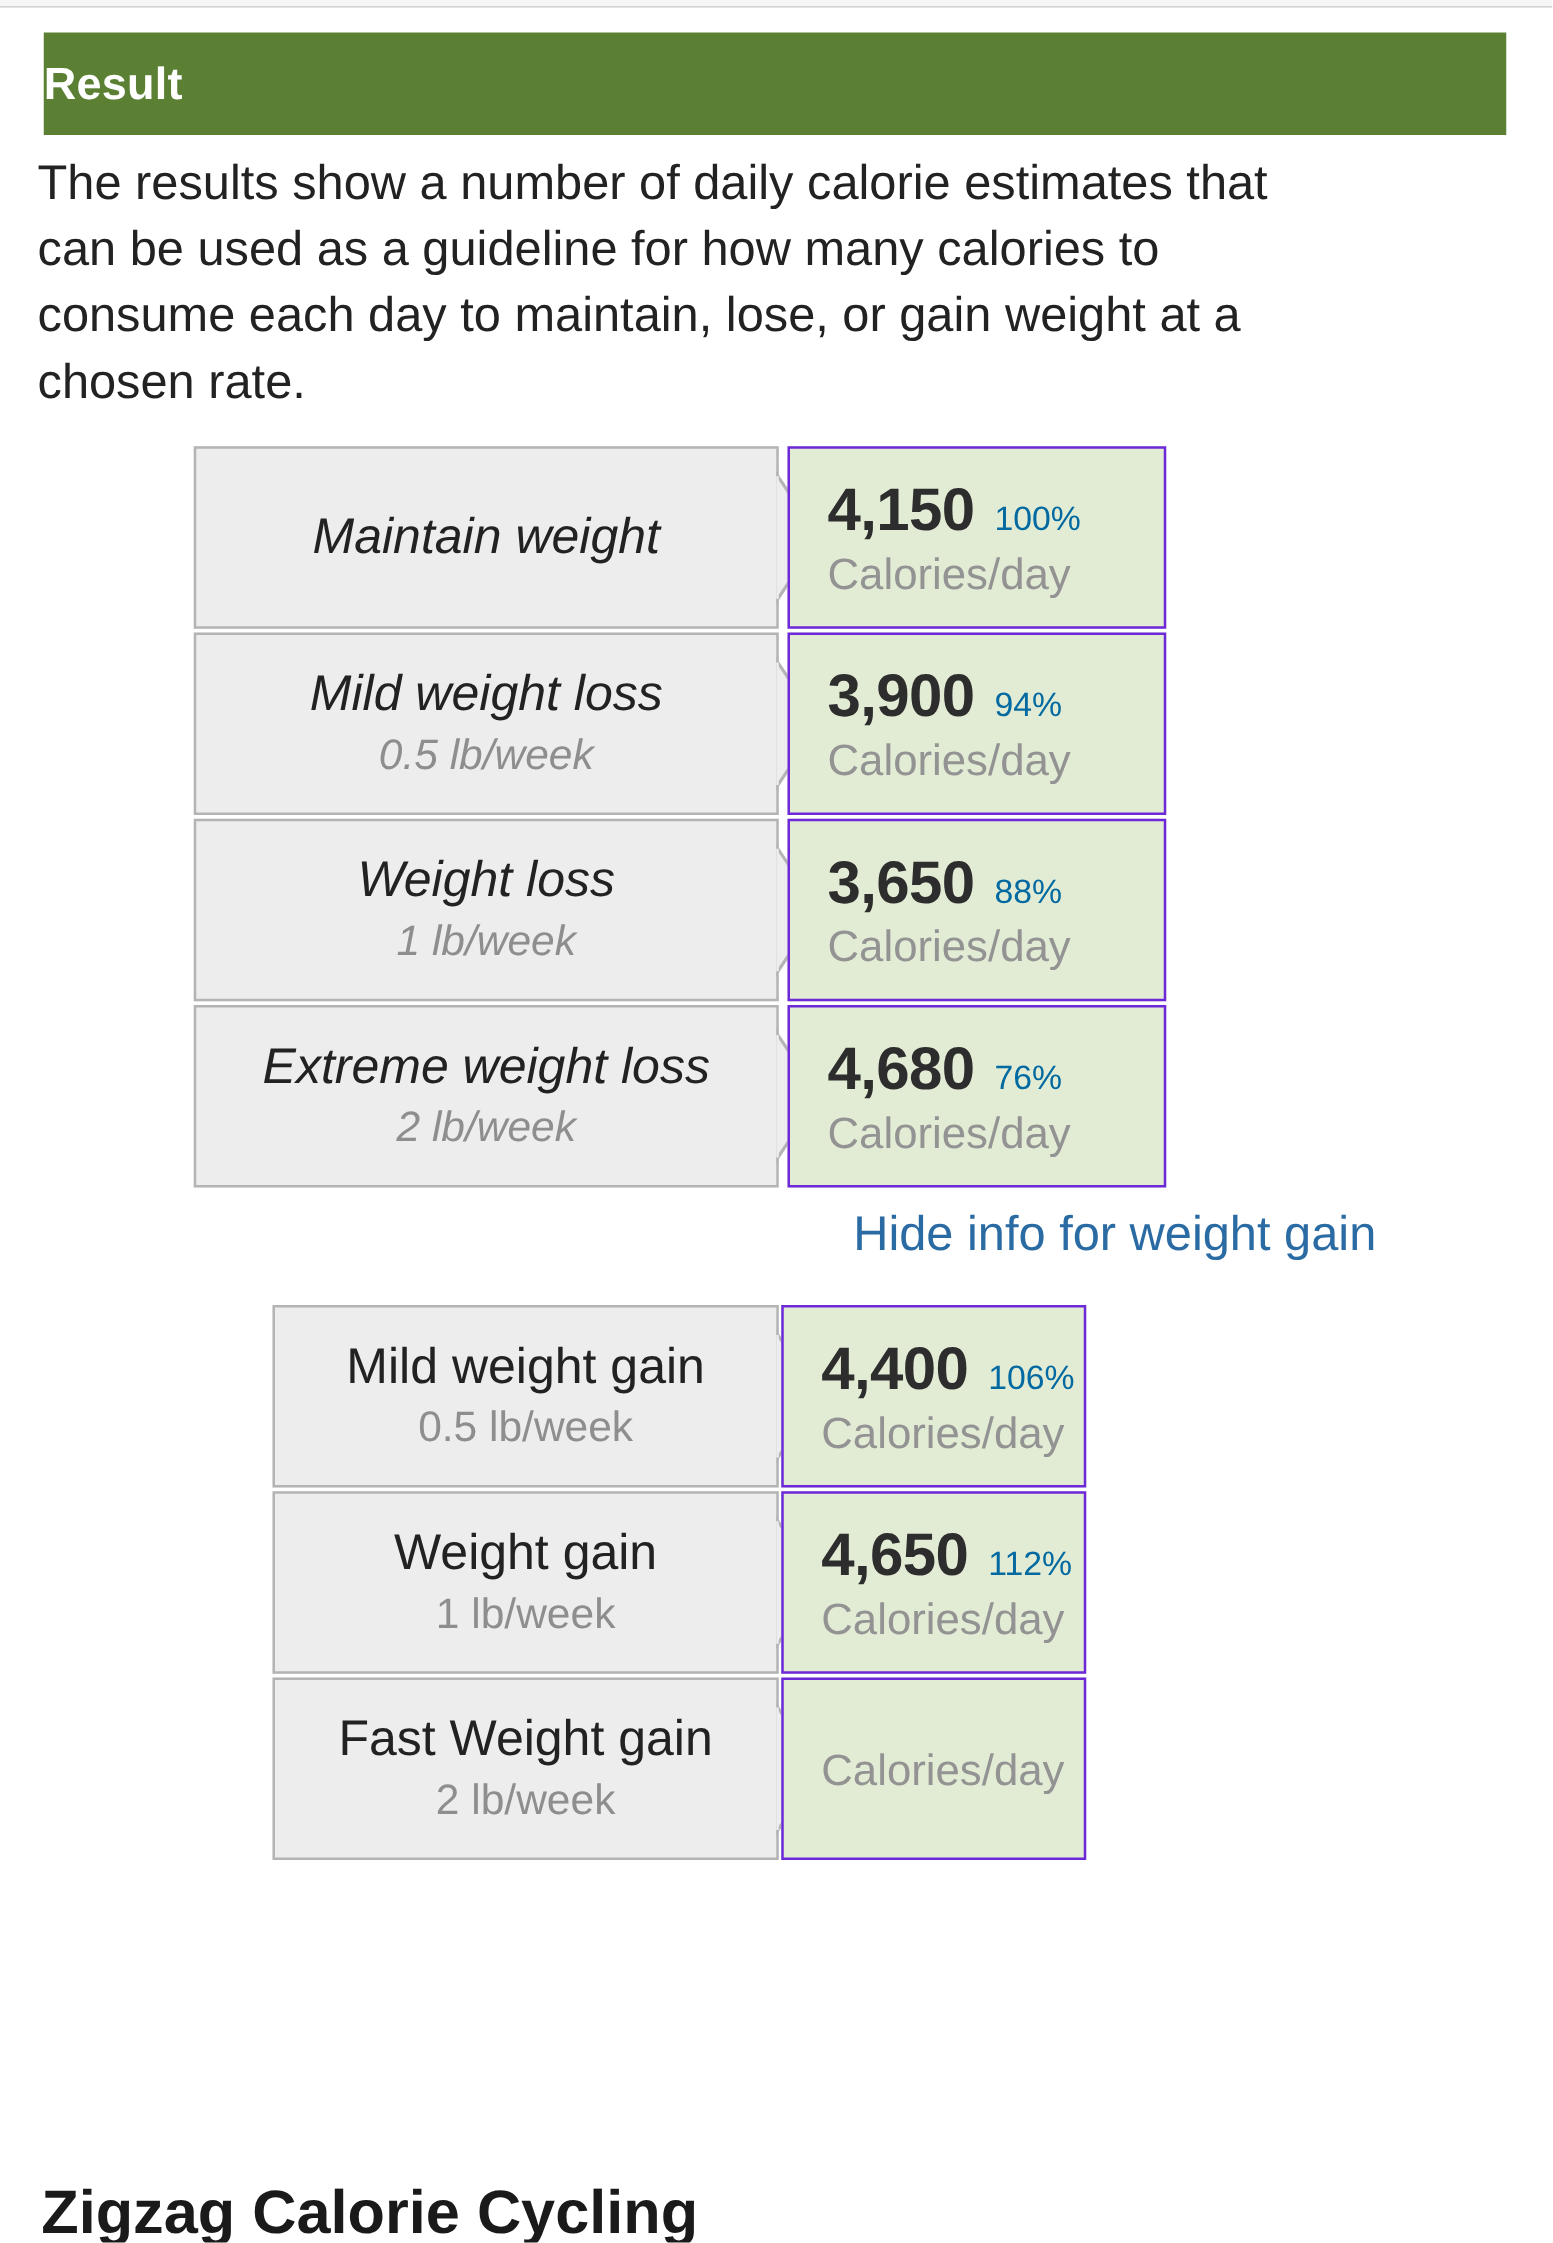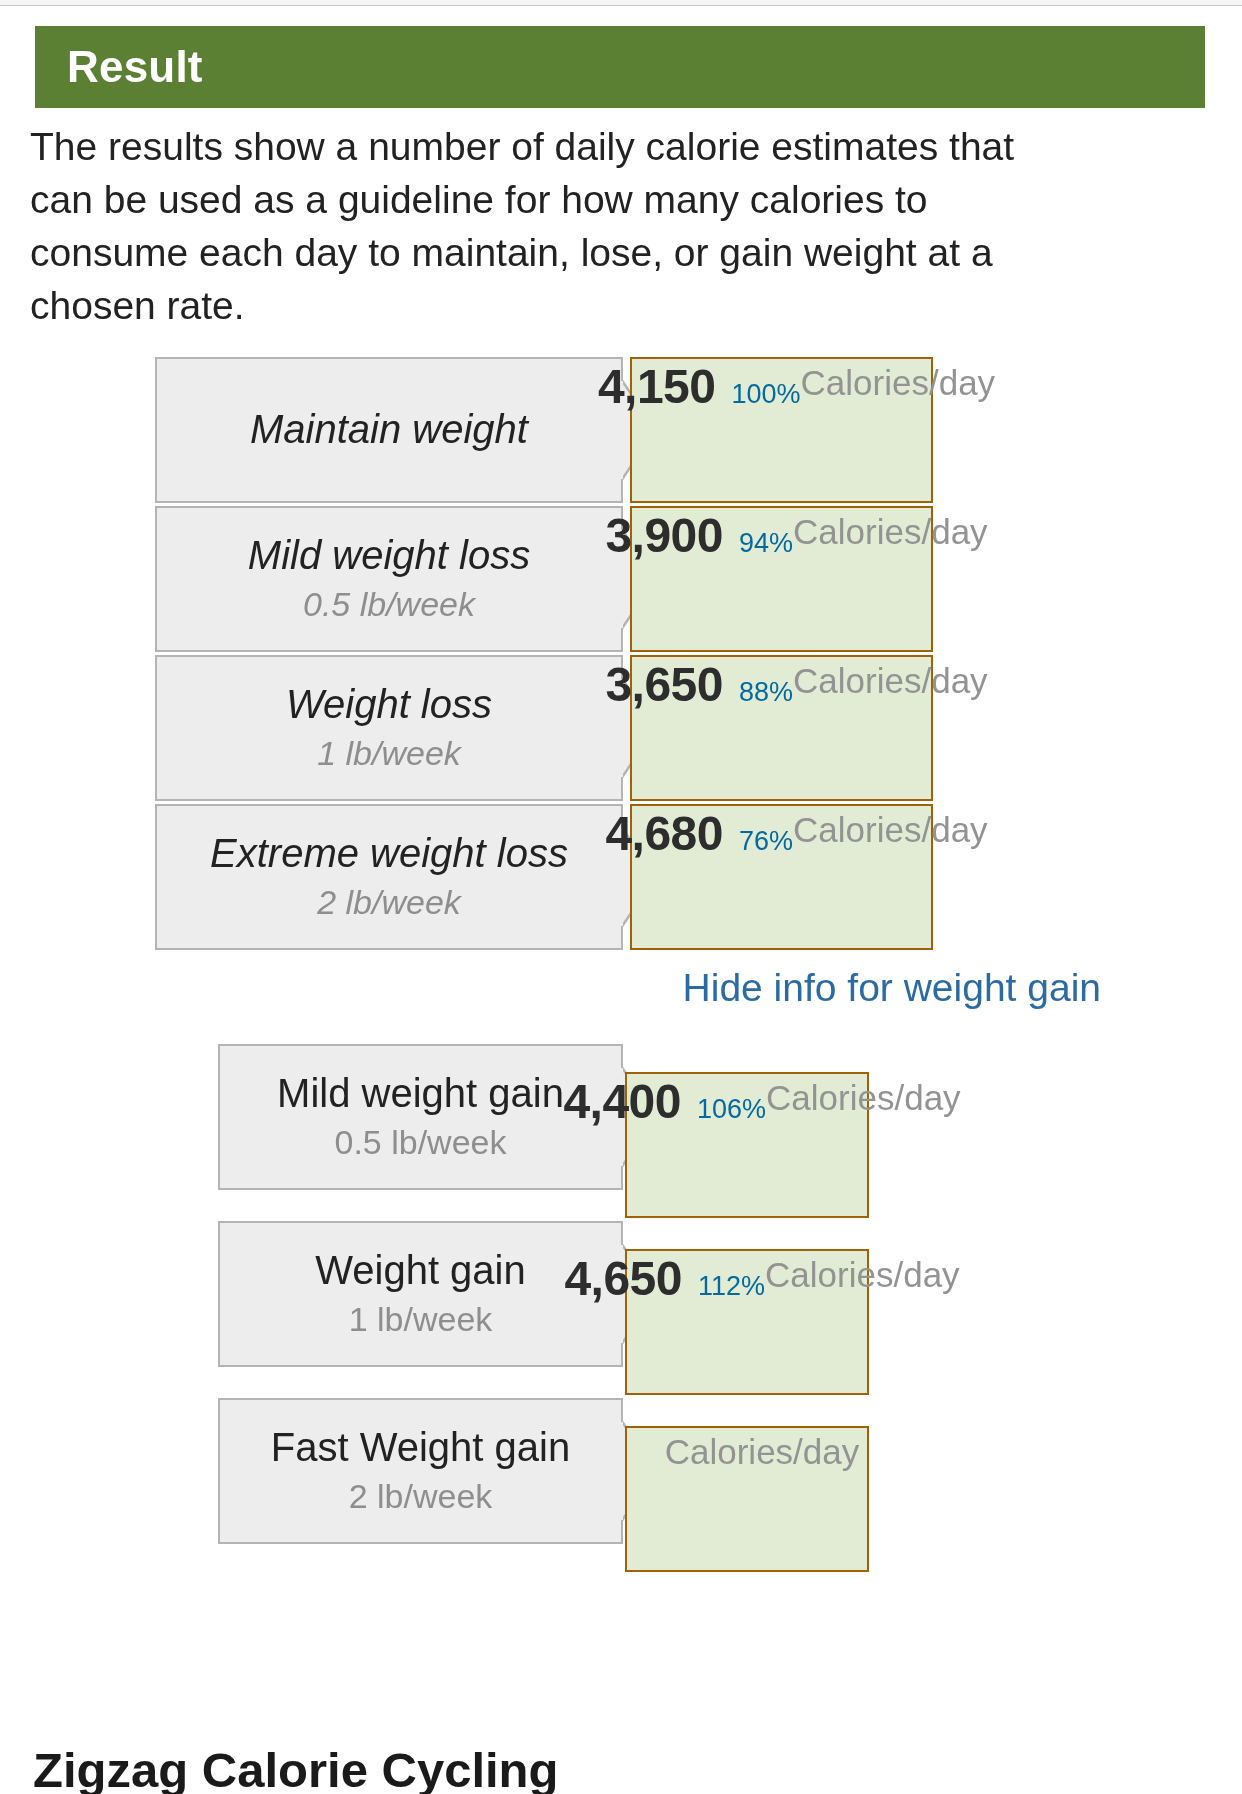--- a/index.html
+++ b/index.html
@@ -18,22 +18,22 @@
   }
 
   
   .result-header {
     position: absolute; left: 35px; top: 26px;
     width: 1170px; height: 82px;
     background: #5b8033;
     display: flex; align-items: center;
   }
   .result-header .title {
-    color: #ffffff; font-size: 44px; font-weight: bold;
-    letter-spacing: 0.2px; padding-left: 32px;
+    color: #ffffff; font-size: 36px; font-weight: bold;
+    letter-spacing: 0.2px; padding-left: 0;
   }
 
   
   .intro {
     position: absolute; left: 30px; top: 120px; width: 1020px;
     font-size: 39px; line-height: 53px; color: #222222;
   }
 
   
   .rows-loss {
@@ -77,29 +77,29 @@
     font-size: 40px; color: #222222; line-height: 1.08;
   }
   .label-sub {
     font-size: 34px; color: #8e8e8e; line-height: 1.18; margin-top: 6px;
   }
   .label-box.single .label-main { margin-top: 0; }
 
   
   .value-box {
     background: #e2ecd4;
-    border: 2px solid #a16207;
-    display: flex; flex-direction: row;
+    border: 2px solid #6d28d9;
+    display: flex; flex-direction: column;
     justify-content: center;
     padding-left: 30px;
     position: relative;
     z-index: 1;
   }
   .rows-loss .value-box { width: 303px; height: 146px; margin-left: 7px; }
-  .rows-gain .value-box { width: 244px; height: 146px; margin-left: 2px; margin-top: 28px; }
+  .rows-gain .value-box { width: 244px; height: 146px; margin-left: 2px; }
 
   .value-line { display: flex; align-items: baseline; white-space: nowrap; }
   .value-num {
     font-size: 48px; font-weight: bold; color: #2d2d2d;
     letter-spacing: -0.5px;
   }
   .value-pct {
     font-size: 27px; color: #0369a1; margin-left: 16px;
   }
   .value-unit {

